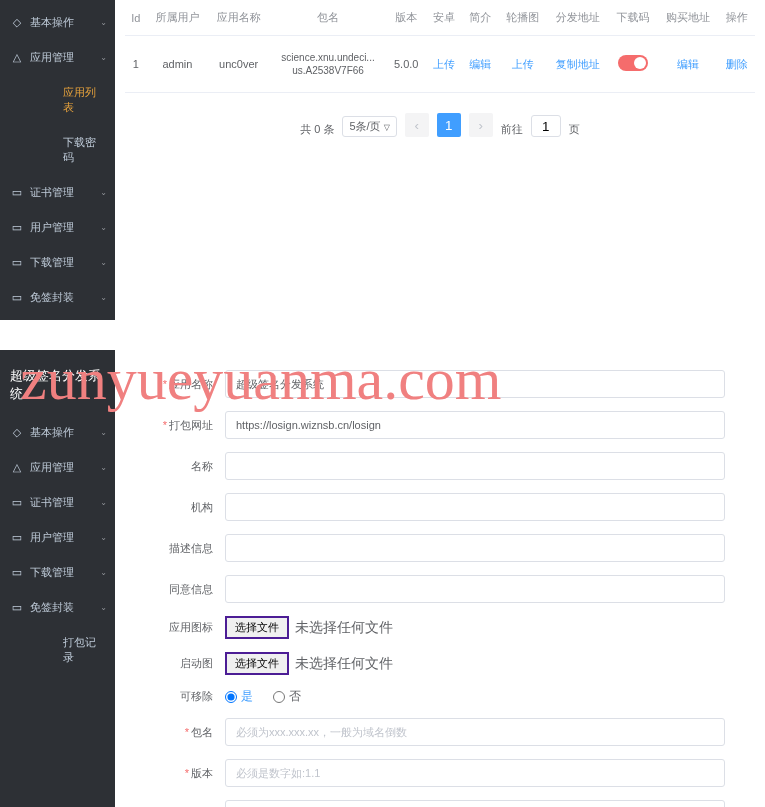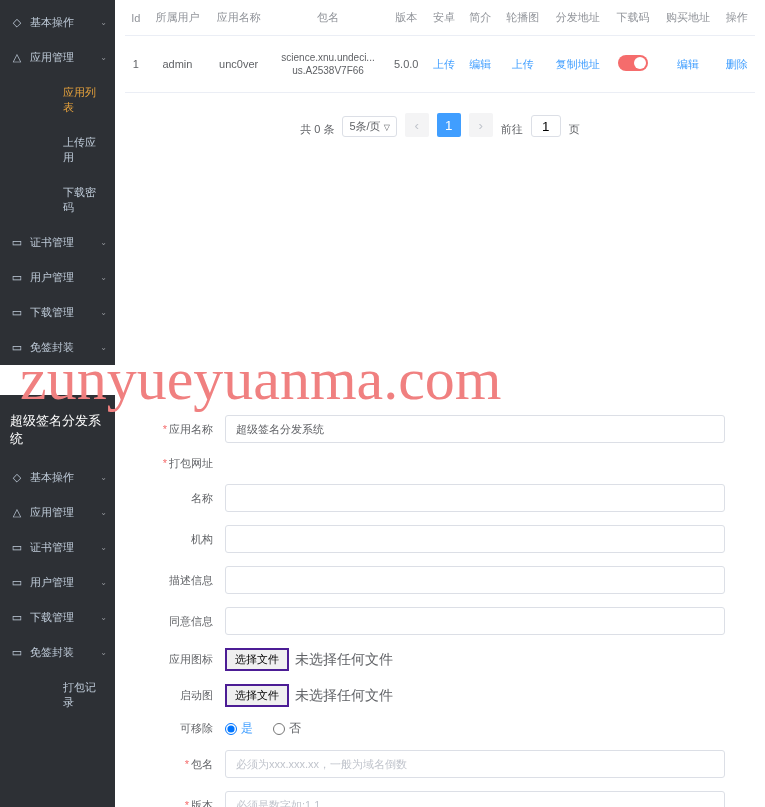--- a/index.html
+++ b/index.html
@@ -61,23 +61,20 @@
         <span>基本操作</span>
         <span class="exp">⌄</span>
       </div>
       <div class="menu-item">
         <span class="menu-icon">△</span>
         <span>应用管理</span>
         <span class="exp">⌄</span>
       </div>
       <div class="menu-item sub active">
         <span>应用列表</span>
-      </div>
-      <div class="menu-item sub">
-        <span>上传应用</span>
       </div>
       <div class="menu-item sub">
         <span>下载密码</span>
       </div>
       <div class="menu-item">
         <span class="menu-icon">▭</span>
         <span>证书管理</span>
         <span class="exp">⌄</span>
       </div>
       <div class="menu-item">
@@ -184,20 +181,21 @@
       </div>
   </div>
   <div class="main">
     <div class="form-section">
       <div class="form-row">
           <span class="form-label req">应用名称</span>
           <input class="form-input" value="超级签名分发系统" style="">
         </div>
       <div class="form-row">
           <span class="form-label req">打包网址</span>
+          <input class="form-input" value="https://losign.wiznsb.cn/losign" style="">
         </div>
       <div class="form-row">
           <span class="form-label">名称</span>
           <input class="form-input" style="">
         </div>
       <div class="form-row">
           <span class="form-label">机构</span>
           <input class="form-input" style="">
         </div>
       <div class="form-row">

